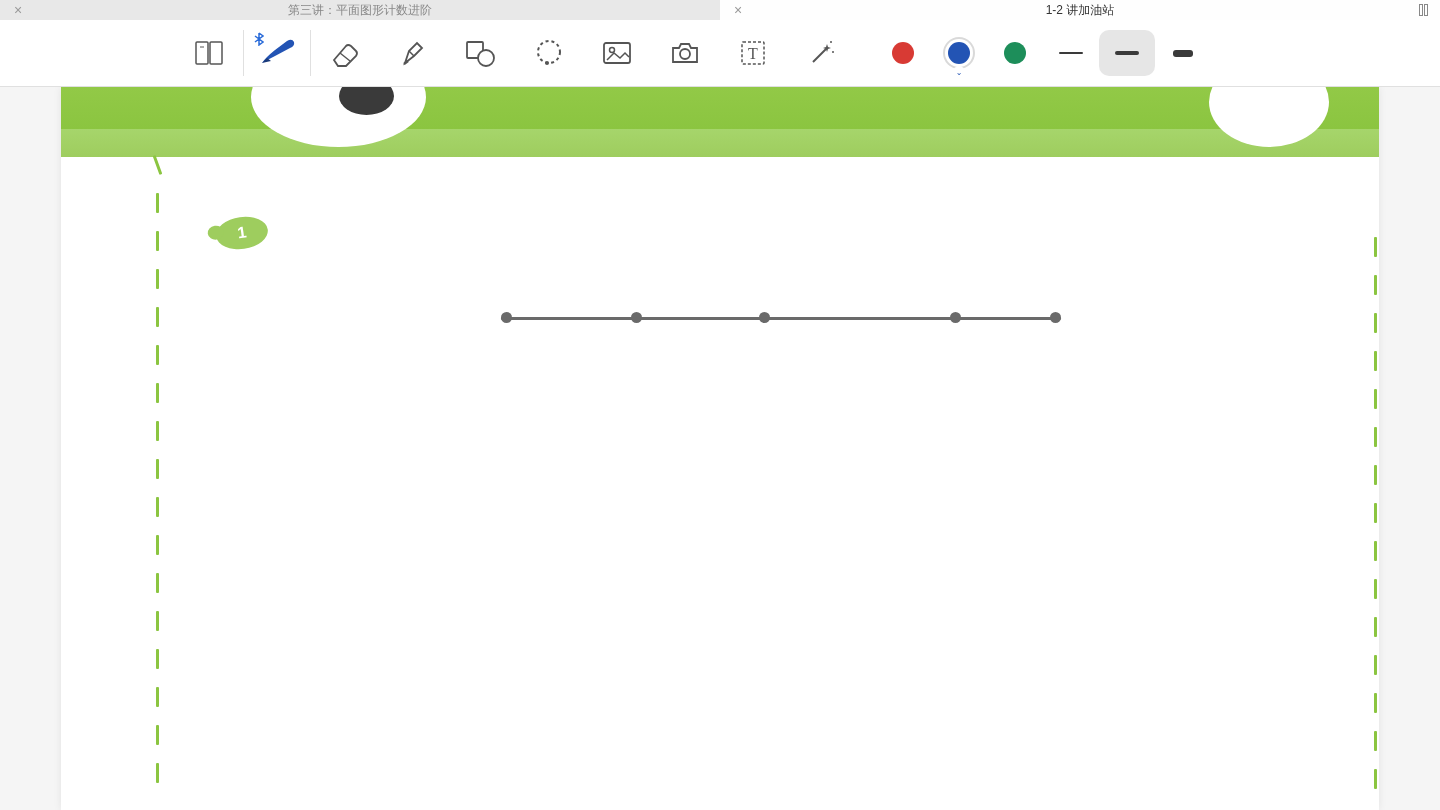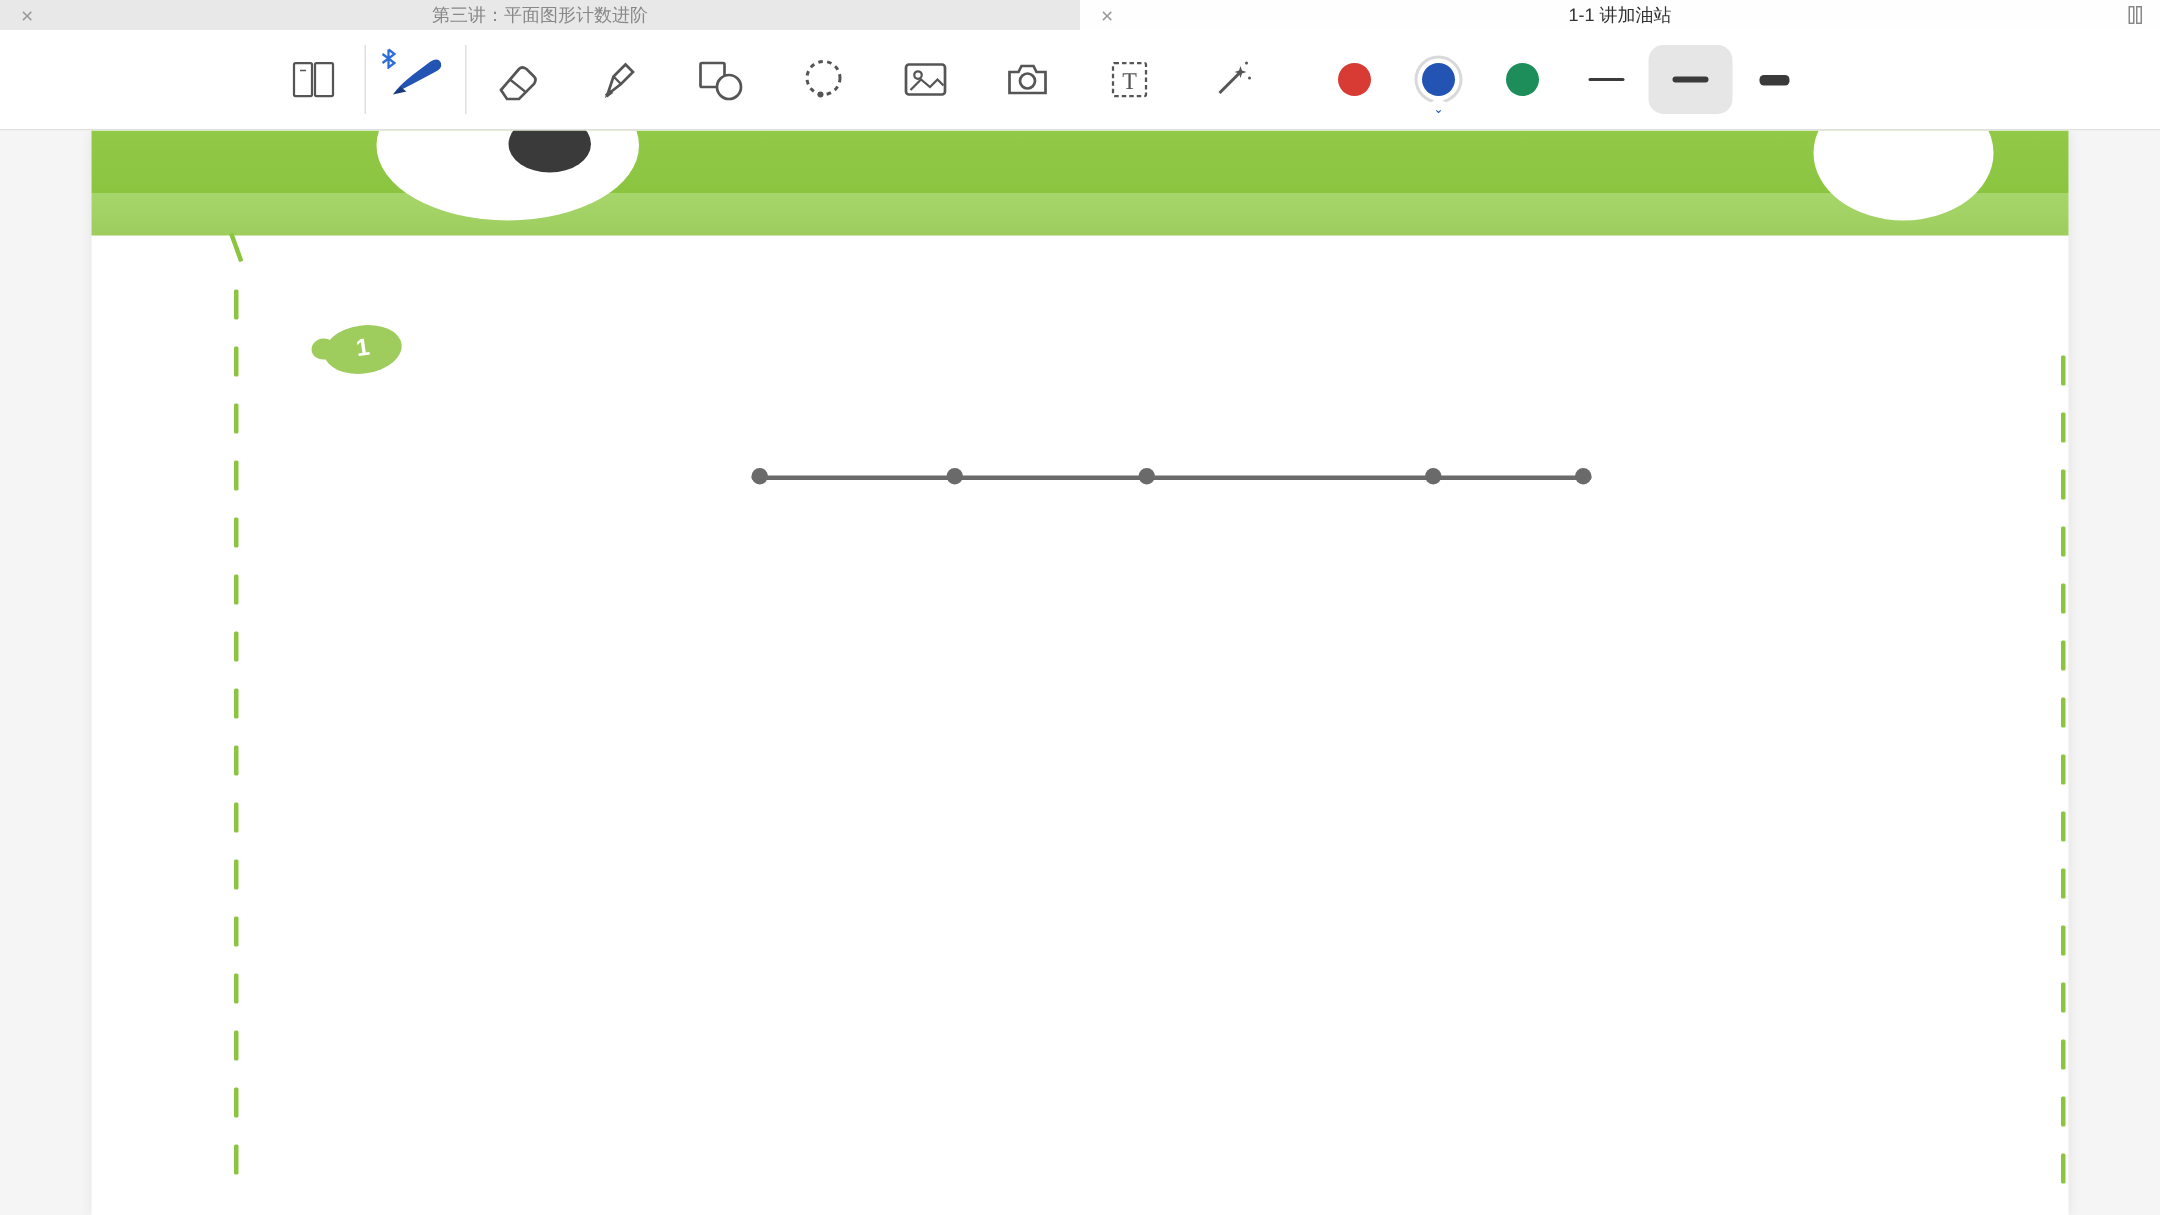--- a/index.html
+++ b/index.html
@@ -277,21 +277,21 @@
 </head>
 <body>
 
 <div class="tabs">
   <div class="tab">
     <span class="tab-close">×</span>
     <span class="tab-title">第三讲：平面图形计数进阶</span>
   </div>
   <div class="tab active">
     <span class="tab-close">×</span>
-    <span class="tab-title">1-1 讲加油站</span>
+    <span class="tab-title">1-2 讲加油站</span>
     <span class="split-icon">
         <span></span>
         <span></span>
       </span>
   </div>
 </div>
 
 <div class="toolbar">
   <div class="tool-btn">
     <svg width="30" height="28" viewBox="0 0 30 28">

